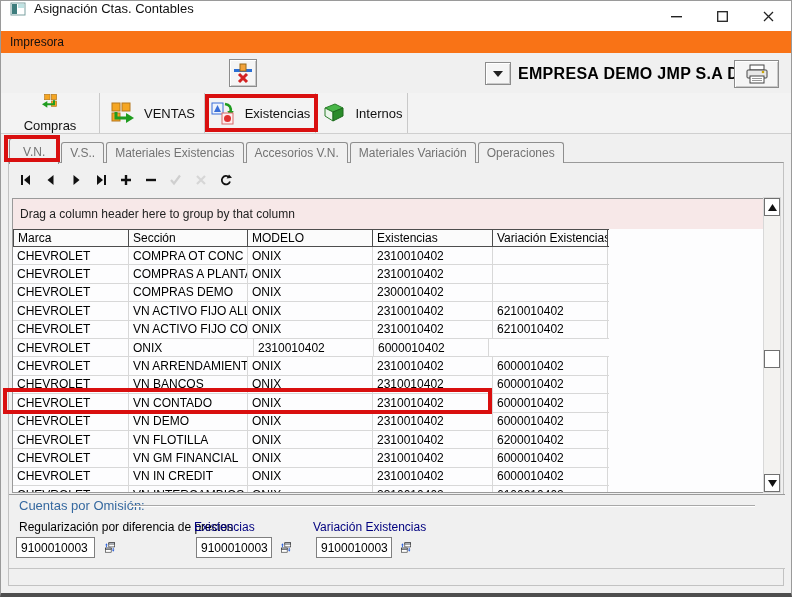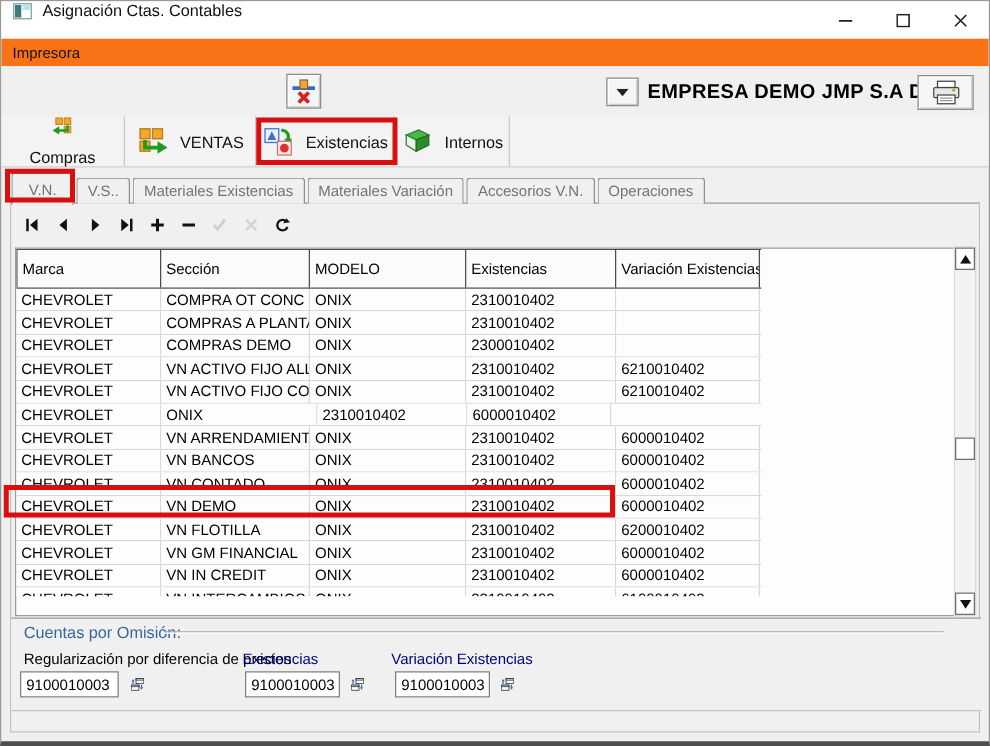--- a/index.html
+++ b/index.html
@@ -36,21 +36,21 @@
   .subtab{height:21px;margin-right:2px;padding:0 8px;display:flex;align-items:center;font-size:12px;color:#737373;
     background:#f0f0f0;border:1px solid #8e8e8e;border-bottom:none;border-radius:3px 3px 0 0;}
   .subtab.active{height:26px;padding:0 13px;background:#f0f0f0;position:relative;top:1px;z-index:3;}
   
   .navigator{position:absolute;left:12px;top:168px;height:22px;display:flex;z-index:2;}
   .navbtn{width:25px;height:22px;display:flex;align-items:center;justify-content:center;background:transparent;border:none;}
   
   .grid{position:absolute;left:11px;top:197px;width:751px;height:295px;background:#fdfdfe;
     border:1px solid #9a9a9a;border-right:none;overflow:hidden;z-index:1;}
   .groupband{height:30px;background:#f7e8e8;display:flex;align-items:center;padding-left:7px;font-size:12px;color:#222;}
-  .gridheader{display:flex;height:32px;width:596px;background:#fbfbfb;
+  .gridheader{display:flex;height:18px;width:596px;background:#fbfbfb;
     border-top:1px solid #4d4d4d;border-bottom:1px solid #4d4d4d;}
   .hcell{border-right:1px solid #4d4d4d;font-size:12px;color:#000;display:flex;align-items:center;
     padding-left:4px;overflow:hidden;white-space:nowrap;}
   .hcell:first-child{border-left:1px solid #4d4d4d;}
   .gridbody{width:596px;overflow:hidden;height:246px;}
   .grow{display:flex;height:18.4px;border-bottom:1px solid #d8d8d8;}
   .gcell{border-right:1px solid #d8d8d8;font-size:12px;color:#000;display:flex;align-items:center;
     padding-left:4px;overflow:hidden;white-space:nowrap;background:#fdfdfe;}
   .c0{width:116px;}.c1{width:119px;}.c2{width:125px;}.c3{width:120px;}.c4{width:115px;}
   
@@ -186,22 +186,22 @@
       <span>Internos</span>
     </div>
   </div>
 
   <div class="pageframe"></div>
 
   <div class="subtabs">
     <div class="subtab active">V.N.</div>
     <div class="subtab">V.S..</div>
     <div class="subtab">Materiales Existencias</div>
+    <div class="subtab">Accesorios V.N.</div>
     <div class="subtab">Materiales Variación</div>
-    <div class="subtab">Accesorios V.N.</div>
     <div class="subtab">Operaciones</div>
   </div>
 
   <div class="navigator">
     <button class="navbtn">
       <svg width="12" height="12">
           <rect x="1" y="1" width="2" height="10" fill="#111"></rect>
           <polygon points="10,1 10,11 4,6" fill="#111"></polygon>
         </svg>
     </button>
@@ -243,20 +243,21 @@
     </button>
     <button class="navbtn">
       <svg width="13" height="13" viewBox="0 0 13 13">
           <path d="M10 3.2 A4.2 4.2 0 1 0 11 7.5" stroke="#111" stroke-width="1.8" fill="none"></path>
           <polygon points="10,0.5 13,3.8 7.6,4.6" fill="#111"></polygon>
         </svg>
     </button>
   </div>
 
   <div class="grid">
+    <div class="groupband">Drag a column header here to group by that column</div>
     <div class="gridheader">
       <div class="hcell c0">Marca</div>
       <div class="hcell c1">Sección</div>
       <div class="hcell c2">MODELO</div>
       <div class="hcell c3">Existencias</div>
       <div class="hcell c4">Variación Existencias</div>
     </div>
     <div class="gridbody" id="grid-body">
         <div class="grow">
           <div class="gcell c0">CHEVROLET</div>

